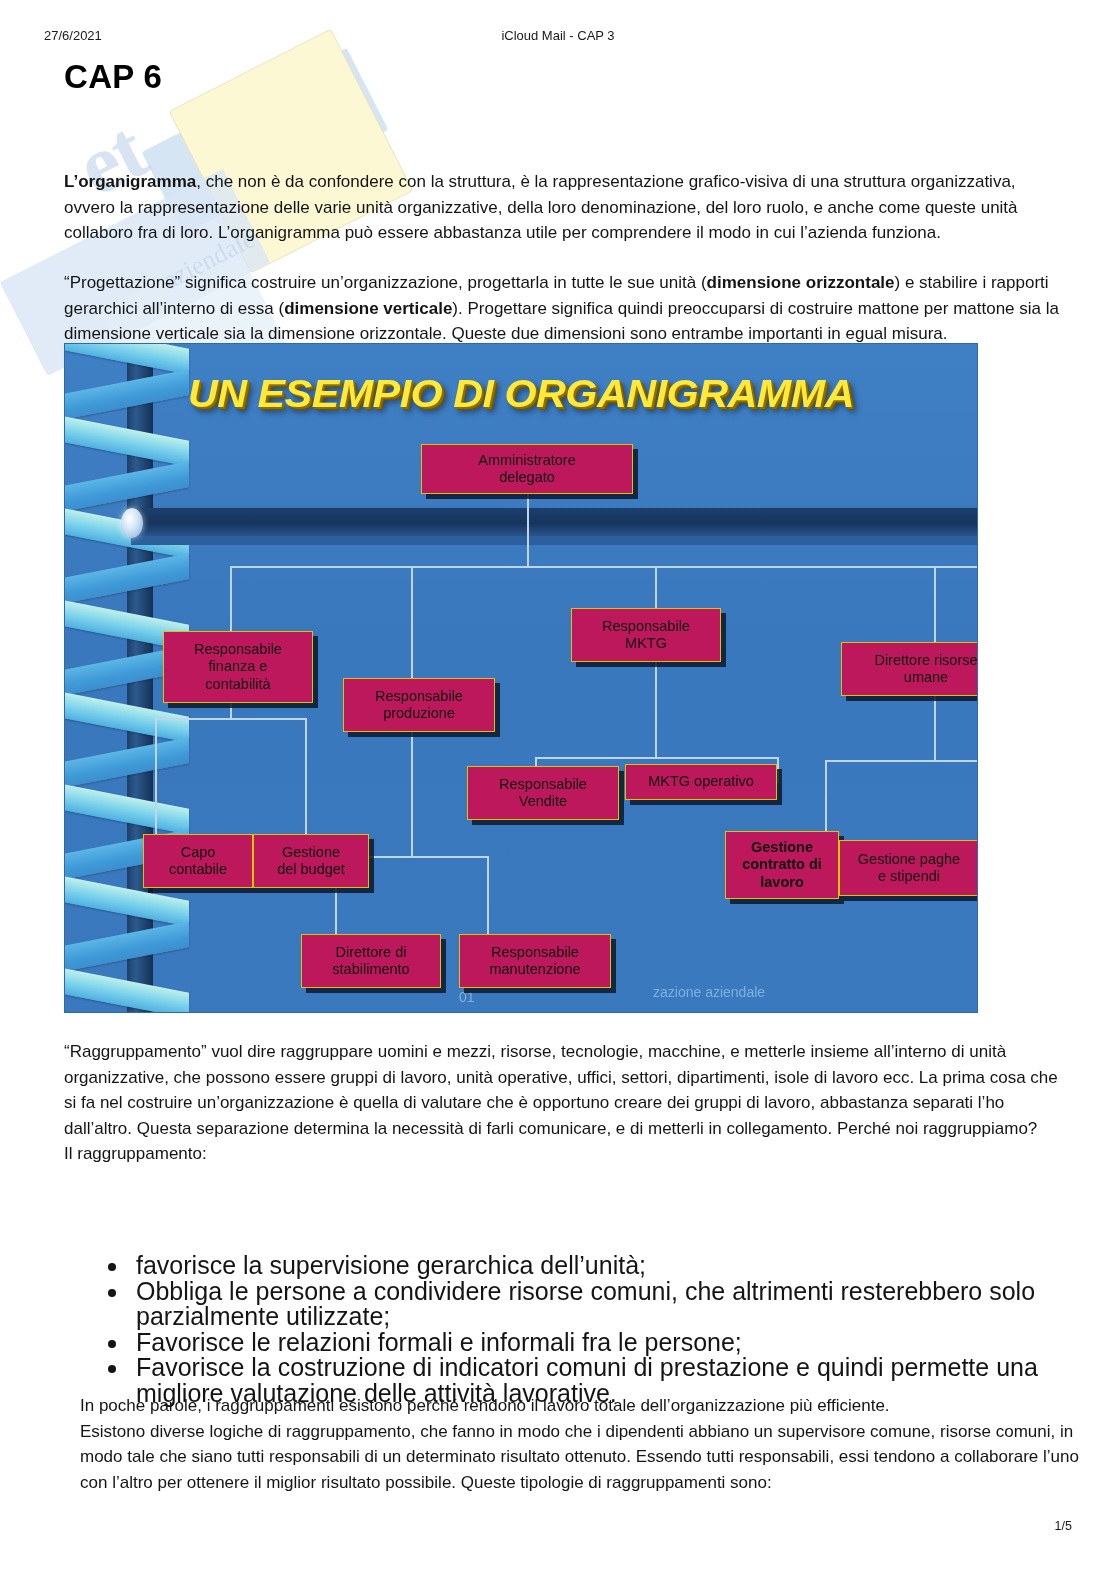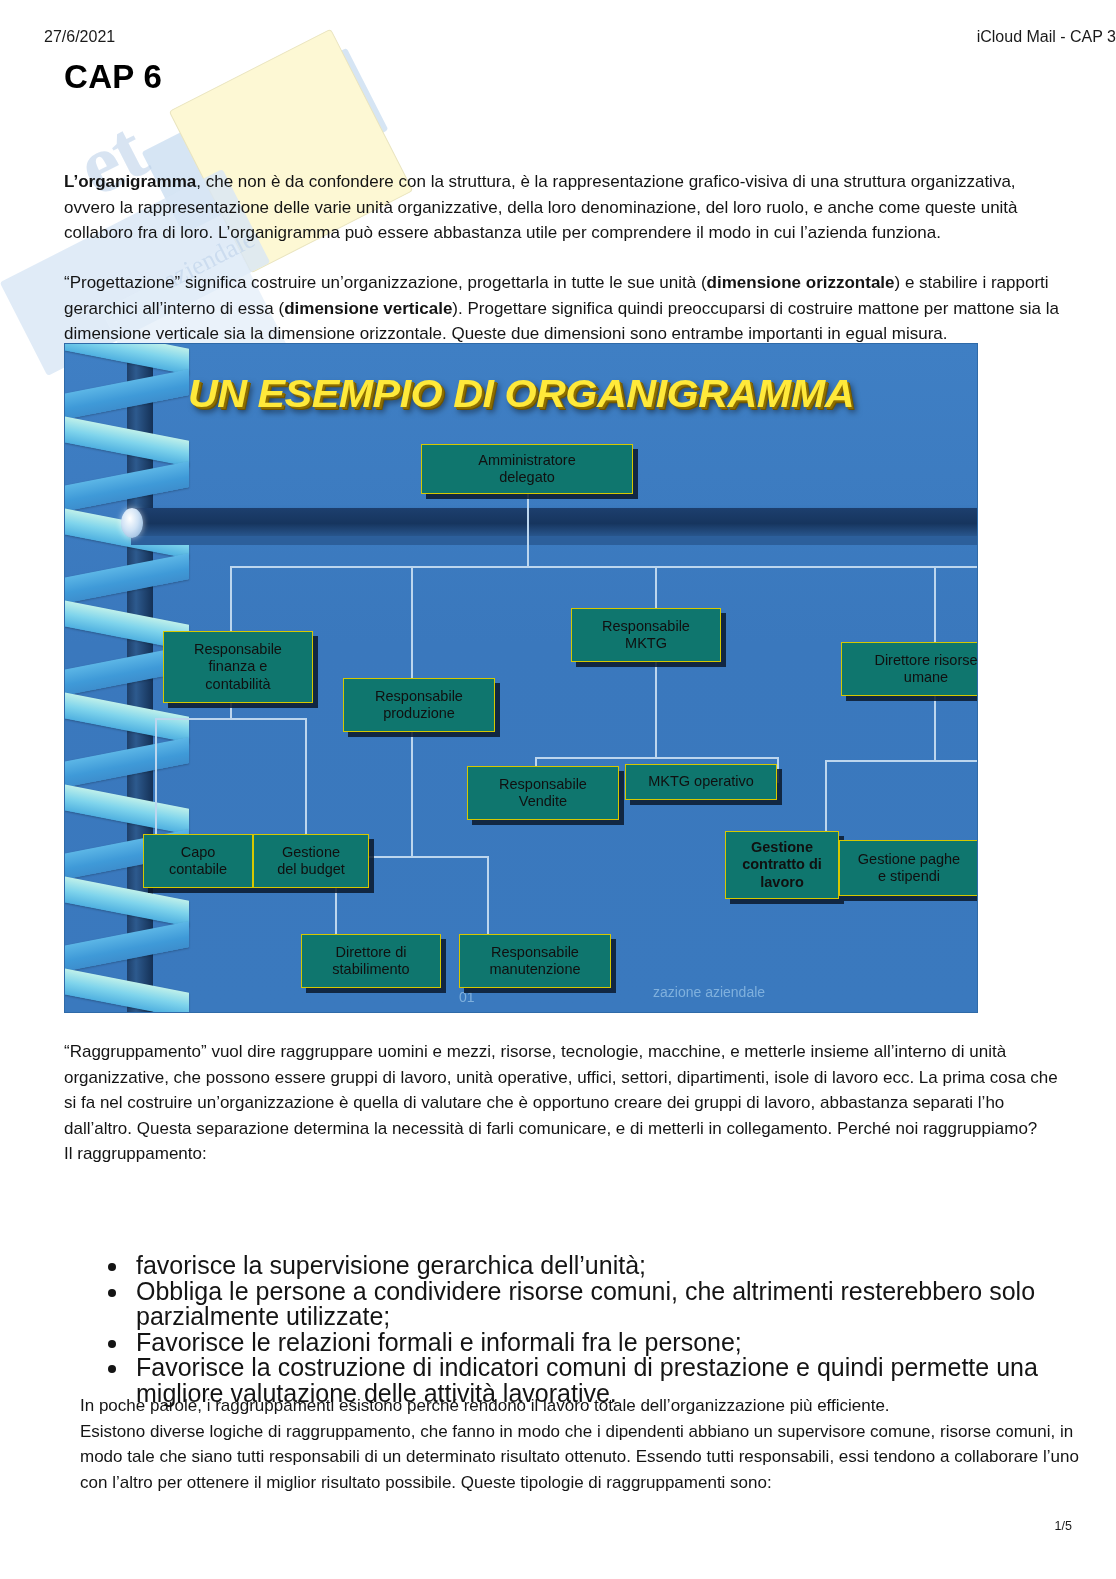--- a/index.html
+++ b/index.html
@@ -46,24 +46,24 @@
     position:absolute;left:120px;top:205px;
     transform:rotate(-27deg);
     font-family:"Liberation Serif", serif;
     font-size:26px;font-weight:400;color:#c3d6ec;opacity:.7;
     white-space:nowrap;
   }
 
   
   .hdr{
     position:absolute;top:28px;left:0;width:1116px;height:20px;
-    font-size:16px;color:#1a1a1a;z-index:3;
+    font-size:13px;color:#1a1a1a;z-index:3;
   }
   .hdr-date{position:absolute;left:44px;top:0;}
-  .hdr-title{position:absolute;left:0;top:0;width:1116px;text-align:right;}
+  .hdr-title{position:absolute;left:0;top:0;width:1116px;text-align:center;}
   .ftr{
     position:absolute;top:1519px;left:0;width:1116px;height:20px;
     font-size:12.5px;color:#1a1a1a;z-index:3;
   }
   .ftr-url{position:absolute;left:44px;top:0;}
   .ftr-page{position:absolute;right:44px;top:0;}
 
   
   .content{position:relative;z-index:2;}
   h1.doc-title{
@@ -141,21 +141,21 @@
       2px 2px 0 #8c6d00,
       3px 3px 0 #6d5400,
       4px 5px 6px rgba(0,0,0,.55);
     transform:scaleX(1.06);
     white-space:nowrap;
   }
 
   
   .obox{
     position:absolute;
-    background:#0f766e;
+    background:#be185d;
     border:1px solid #d6c800;
     color:#101010;
     font-size:14.5px;line-height:17.5px;
     text-align:center;
     display:flex;align-items:center;justify-content:center;
     box-shadow:5px 5px 0 rgba(10,25,45,.85);
     box-sizing:border-box;
     padding:3px 4px;
     z-index:4;
   }

